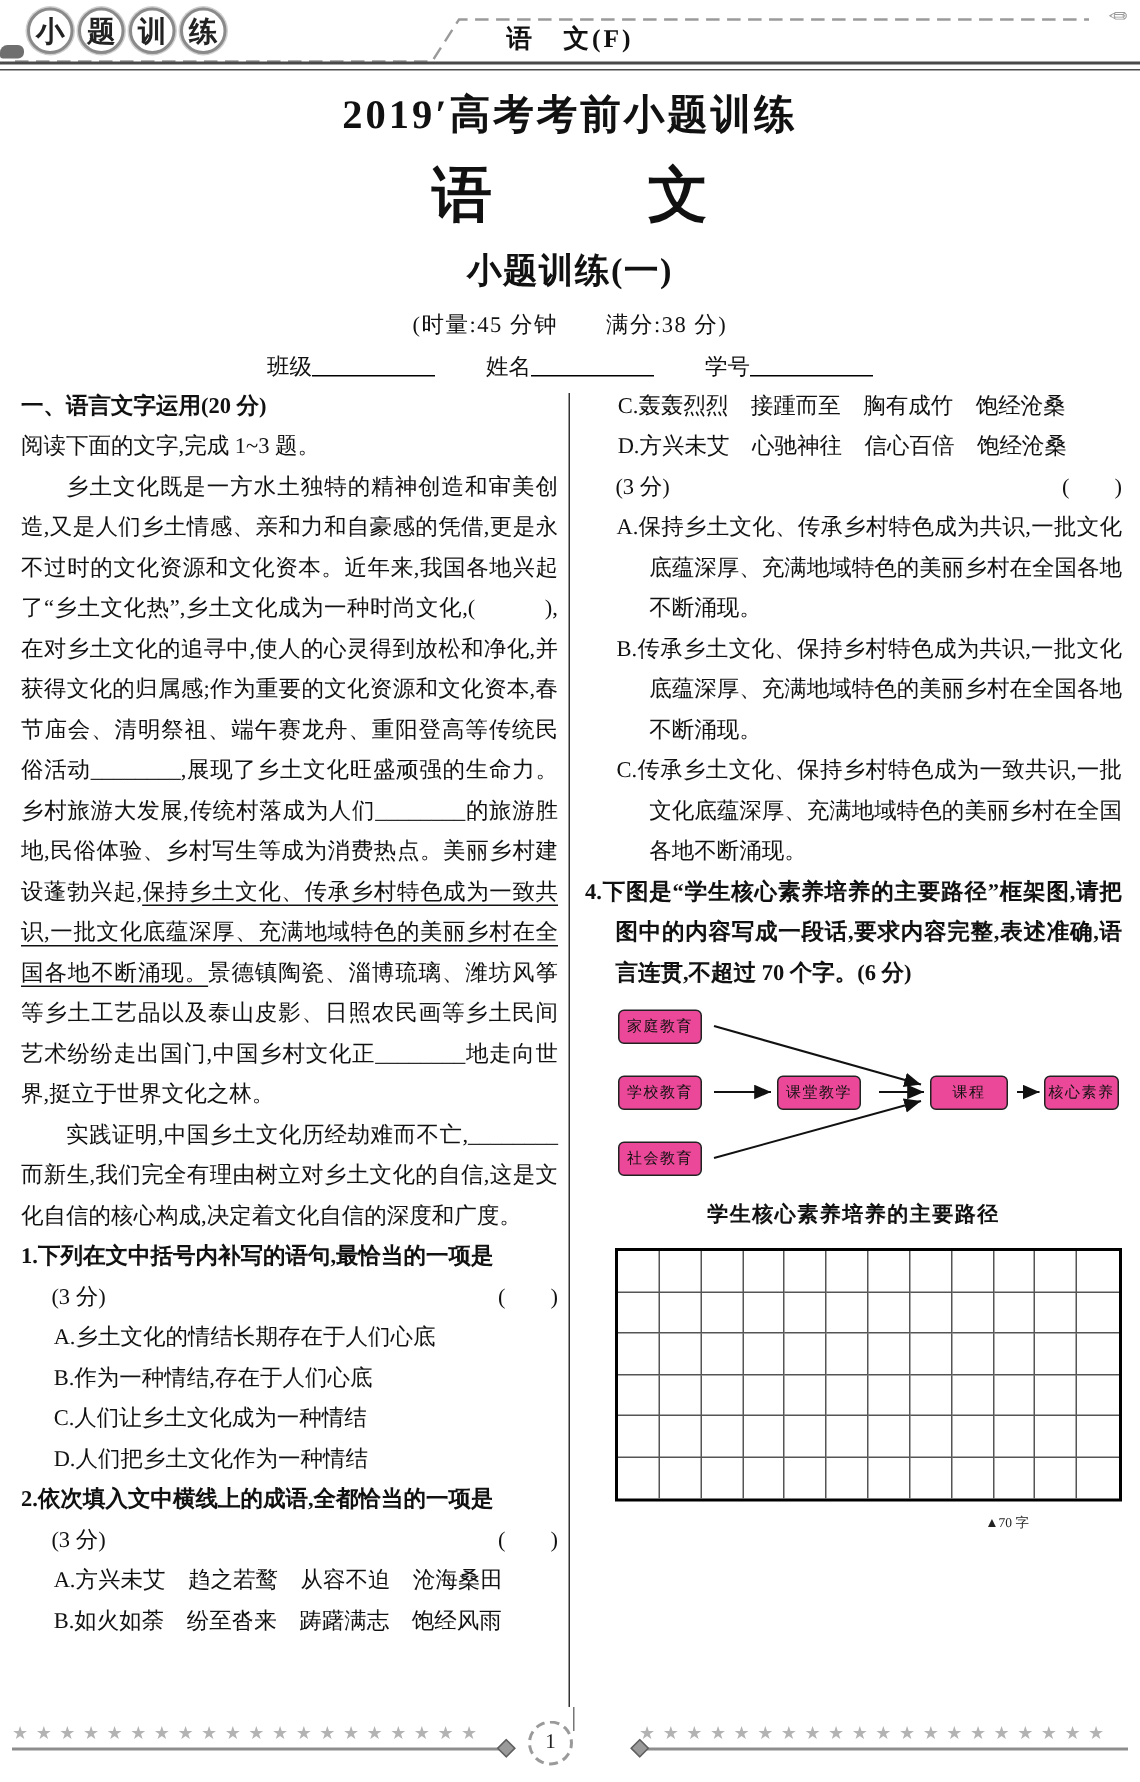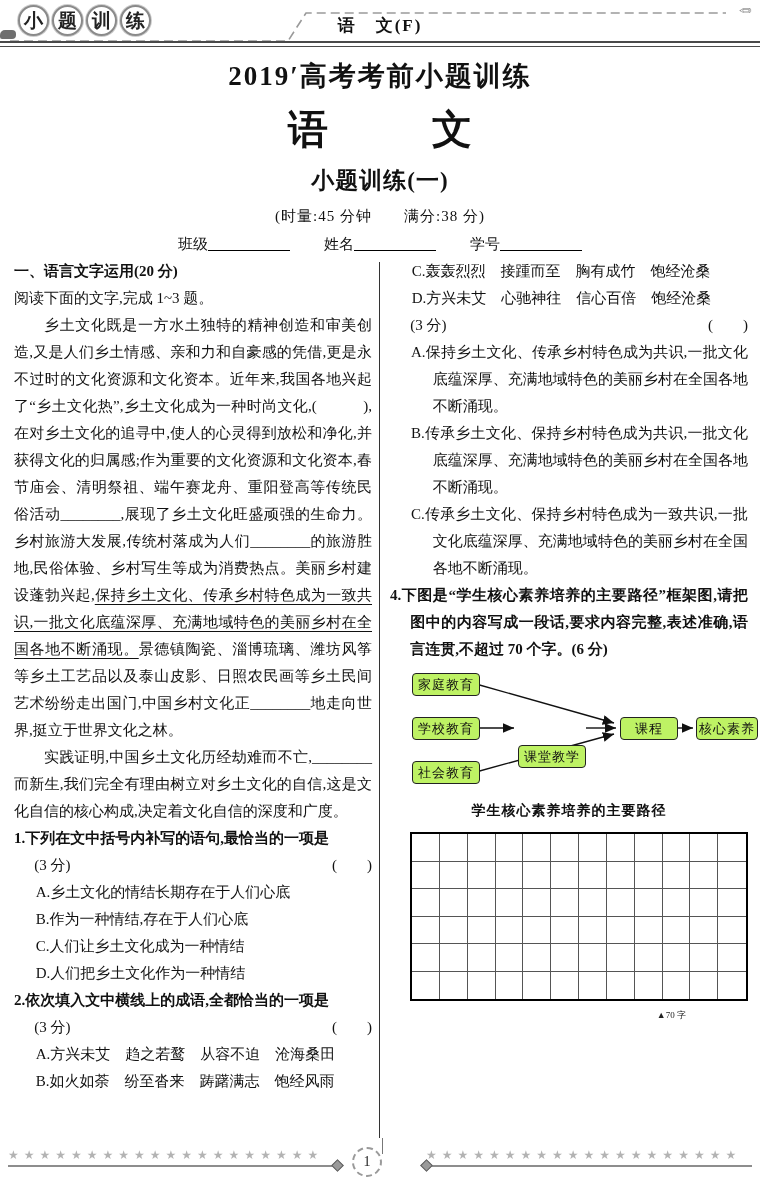--- a/index.html
+++ b/index.html
@@ -42,22 +42,22 @@
   .section-heading { font-weight:bold; }
   p.passage { text-indent:2em; }
   .ul { text-decoration:underline; text-underline-offset:4px; }
   .q { margin-top:0; }
   .q-stem { padding-left:1.35em; text-indent:-1.35em; font-weight:bold; }
   .q-score-row { padding-left:1.35em; display:flex; justify-content:space-between; font-weight:normal; }
   .q-option { padding-left:1.45em; }
   .q-option.wrap { padding-left:2.85em; text-indent:-1.45em; }
   
   .diagram { position:relative; width:358px; height:128px; margin-top:4px; }
-  .dbox { position:absolute; border:1.5px solid #222; border-radius:4px; background:#bef264;
-    font-size:13px; line-height:19px; padding:1px 5px; letter-spacing:1px; white-space:nowrap; }
+  .dbox { position:absolute; border:1.5px solid #222; border-radius:4px; background:#ec4899;
+    font-size:10px; line-height:19px; padding:1px 5px; letter-spacing:1px; white-space:nowrap; }
   .diagram svg { position:absolute; top:0; left:0; }
   .diagram-caption { text-align:center; font-size:14px; font-weight:bold; letter-spacing:1px; margin-top:2px; }
   
   .writing-grid { margin:8px 0 0 20px; width:338px; border:2px solid #000;
     display:grid; grid-template-columns:repeat(12,1fr); grid-auto-rows:27.5px; background:#fff; }
   .grid-cell { border-right:1px solid #555; border-bottom:1px solid #555; }
   .grid-cell:nth-child(12n) { border-right:none; }
   .grid-cell:nth-last-child(-n+12) { border-bottom:none; }
   .grid-marker { margin:1px 62px 0 0; text-align:right; font-size:9px; color:#222; }
   
@@ -179,21 +179,21 @@
         </defs>
         <line x1="86" y1="17" x2="224" y2="56" stroke="#111" stroke-width="1.4" marker-end="url(#ah)"></line>
         <line x1="86" y1="61" x2="124" y2="61" stroke="#111" stroke-width="1.4" marker-end="url(#ah)"></line>
         <line x1="196" y1="61" x2="226" y2="61" stroke="#111" stroke-width="1.4" marker-end="url(#ah)"></line>
         <line x1="86" y1="105" x2="224" y2="67" stroke="#111" stroke-width="1.4" marker-end="url(#ah)"></line>
         <line x1="288" y1="61" x2="303" y2="61" stroke="#111" stroke-width="1.4" marker-end="url(#ah)"></line>
       </svg>
       <div class="dbox" style="left:22px; top:6px;">家庭教育</div>
       <div class="dbox" style="left:22px; top:50px;">学校教育</div>
       <div class="dbox" style="left:22px; top:94px;">社会教育</div>
-      <div class="dbox" style="left:128px; top:50px;margin-top:28px;">课堂教学</div>
+      <div class="dbox" style="left:128px; top:50px;">课堂教学</div>
       <div class="dbox" style="left:230px; top:50px; padding:1px 14px;">课程</div>
       <div class="dbox" style="left:306px; top:50px; padding:1px 2px;">核心素养</div>
     </div>
     <div class="diagram-caption">学生核心素养培养的主要路径</div>
 
     <div class="writing-grid">
         <div class="grid-cell"></div>
         <div class="grid-cell"></div>
         <div class="grid-cell"></div>
         <div class="grid-cell"></div>

